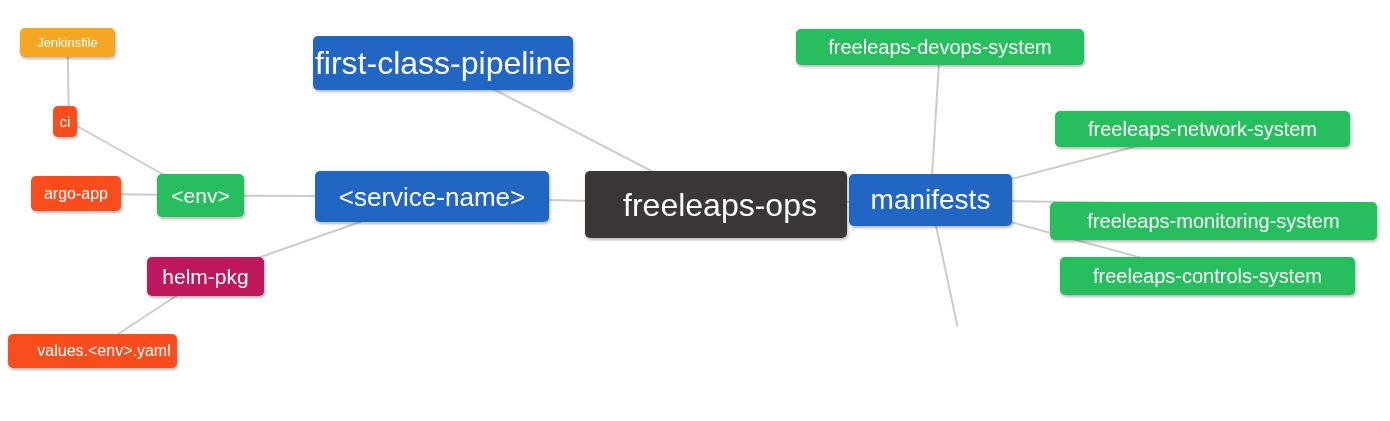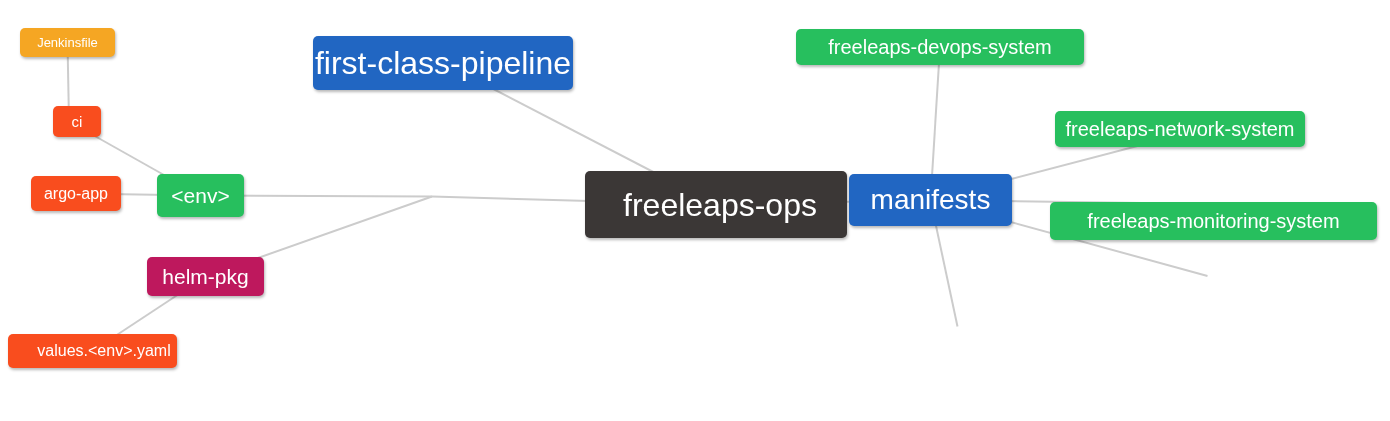--- a/index.html
+++ b/index.html
@@ -51,37 +51,39 @@
       <line x1="716" y1="204.5" x2="930.5" y2="200" stroke="#cccccc" stroke-width="2"></line>
       <line x1="930.5" y1="200" x2="940" y2="47" stroke="#cccccc" stroke-width="2"></line>
       <line x1="930.5" y1="200" x2="1202.5" y2="129" stroke="#cccccc" stroke-width="2"></line>
       <line x1="930.5" y1="200" x2="1213.5" y2="204" stroke="#cccccc" stroke-width="2"></line>
       <line x1="930.5" y1="200" x2="1207.5" y2="276" stroke="#cccccc" stroke-width="2"></line>
       <line x1="930.5" y1="200" x2="957.5" y2="326.5" stroke="#cccccc" stroke-width="2"></line>
     </svg>
 
   <div class="node" style="left: 20px; top: 28px; width: 95px; height: 29px; font-size: 13px; background: rgb(245, 166, 35);">Jenkinsfile</div>
 
-  <div class="node" style="left: 53px; top: 106px; width: 48px; height: 31px; font-size: 15px; background: rgb(249, 77, 30);">ci</div>
+  <div class="node" style="left: 53px; top: 106px; width: 24px; height: 31px; font-size: 15px; background: rgb(249, 77, 30);">ci</div>
 
   <div class="node" style="left: 157px; top: 174px; width: 87px; height: 43px; font-size: 21px; background: rgb(39, 191, 94);">&lt;env&gt;</div>
 
   <div class="node" style="left: 31px; top: 176px; width: 90px; height: 35px; font-size: 16px; background: rgb(249, 77, 30);">argo-app</div>
 
   <div class="node" style="left: 147px; top: 257px; width: 117px; height: 39px; font-size: 21px; background: #be185d;">helm-pkg</div>
 
   <div class="node" style="left: 8px; top: 334px; width: 169px; height: 34px; font-size: 16px; background: rgb(249, 77, 30); padding-left: 23px;">values.&lt;env&gt;.yaml</div>
 
   <div class="node" style="left: 313px; top: 36px; width: 260px; height: 54px; font-size: 32px; background: rgb(33, 102, 194);">first-class-pipeline</div>
 
+  <div class="node" style="left: 315px; top: 171px; width: 234px; height: 51px; font-size: 26px; background: rgb(33, 102, 194);">&lt;service-name&gt;</div>
 
   <div class="node" style="left: 585px; top: 171px; width: 262px; height: 67px; font-size: 32px; background: rgb(59, 55, 54); padding-left: 8px;">freeleaps-ops</div>
 
   <div class="node" style="left: 849px; top: 174px; width: 163px; height: 52px; font-size: 28px; background: rgb(33, 102, 194);">manifests</div>
 
   <div class="node" style="left: 796px; top: 29px; width: 288px; height: 36px; font-size: 20px; background: rgb(39, 191, 94);">freeleaps-devops-system</div>
 
-  <div class="node" style="left: 1055px; top: 111px; width: 250px; height: 36px; font-size: 20px; background: rgb(39, 191, 94);">freeleaps-network-system</div>
+  <div class="node" style="left: 1055px; top: 111px; width: 295px; height: 36px; font-size: 20px; background: rgb(39, 191, 94);">freeleaps-network-system</div>
 
   <div class="node" style="left: 1050px; top: 185px; width: 327px; height: 38px; font-size: 20px; background: rgb(39, 191, 94); margin-top: 17px;">freeleaps-monitoring-system</div>
 
+  <div class="node" style="left: 1060px; top: 257px; width: 295px; height: 38px; font-size: 20px; background: rgb(39, 191, 94);">freeleaps-controls-system</div>
 
 </div>
 
 </body></html>

